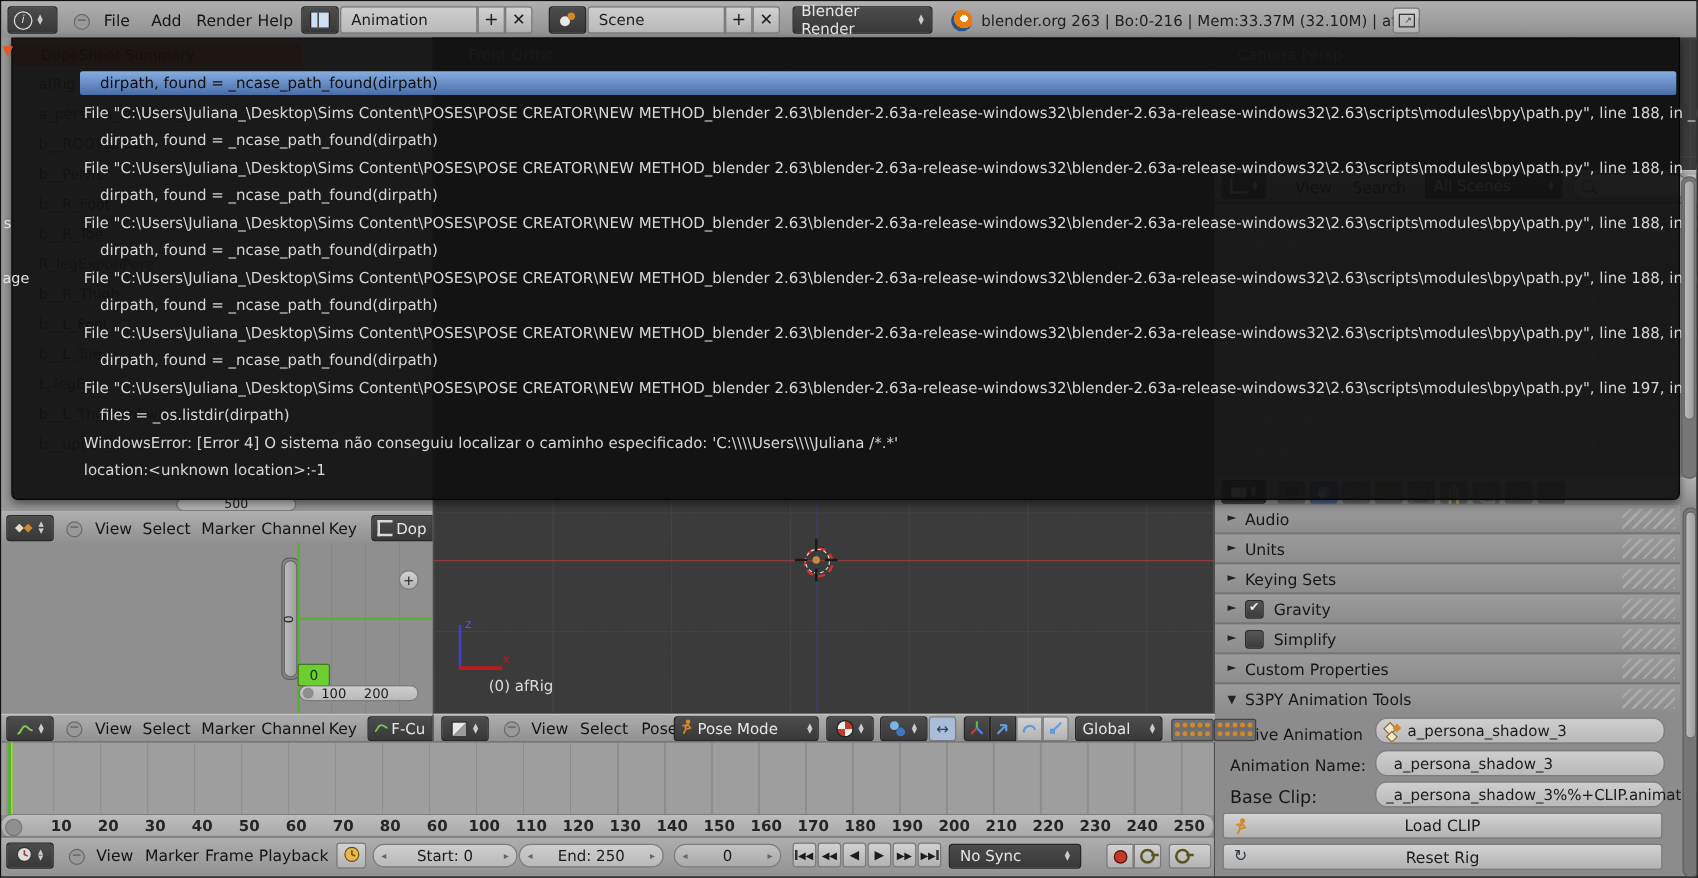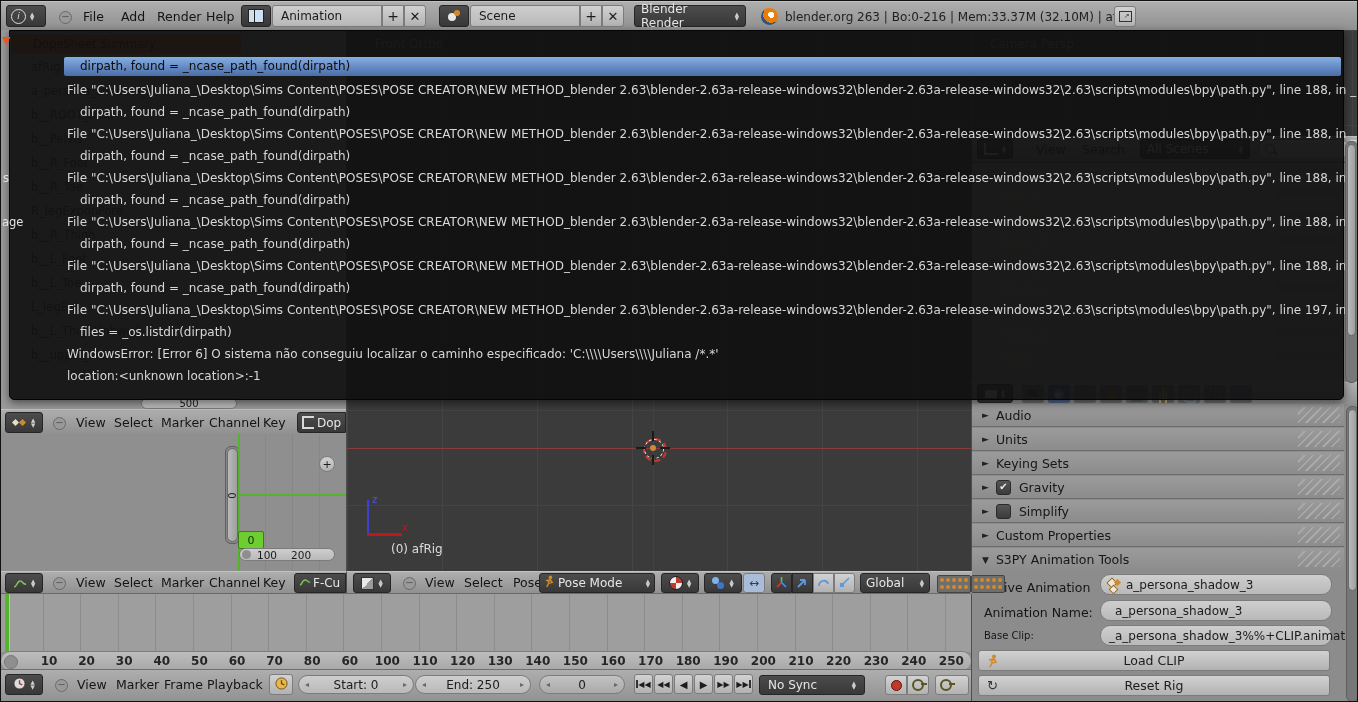--- a/index.html
+++ b/index.html
@@ -260,21 +260,21 @@
           <span style="position:absolute;left:1px;top:0;width:6px;height:6px;background:#f2e7d6;transform:rotate(45deg);border:1px solid #8c6b30;"></span>
           <span style="position:absolute;left:8px;top:1px;width:5px;height:5px;background:#d08a2d;transform:rotate(45deg);"></span>
           <span style="position:absolute;left:3px;top:7px;width:5px;height:5px;background:#f2e7d6;transform:rotate(45deg);border:1px solid #8c6b30;"></span>
         </span>
       <span>a_persona_shadow_3</span>
     </div>
     <span class="abs" style="left:12px;top:201px;font-size:12.5px;color:#161616;">Animation Name:</span>
     <div class="abs pillfield" style="left:128px;top:196px;width:232px;height:21px;padding-left:14px;">
       <span>a_persona_shadow_3</span>
     </div>
-    <span class="abs" style="left:12px;top:226px;font-size:10px;color:#161616;">Base Clip:</span>
+    <span class="abs" style="left:12px;top:226px;font-size:14px;color:#161616;">Base Clip:</span>
     <div class="abs pillfield" style="left:128px;top:221px;width:232px;height:21px;padding-left:8px;">
       <span style="white-space:nowrap;">_a_persona_shadow_3%%+CLIP.animation</span>
     </div>
     <div class="abs lightbtn" style="left:6px;top:246px;width:352px;height:21px;border-radius:3px;font-size:12.5px;">
       <span style="position:absolute;left:8px;width:10px;height:13px;"><svg width="12" height="14" viewBox="0 0 12 14">
             <circle cx="7" cy="2.5" r="2" fill="#d08a2d"></circle>
             <path d="M2 6 L7 5 L9 8 L5 9 L3 13 M7 5 L4 8" stroke="#d08a2d" stroke-width="1.6" fill="none"></path>
           </svg></span>
       <span>Load CLIP</span>
     </div>
@@ -562,21 +562,21 @@
     <div class="cl" style="top:96px;">File "C:\Users\Juliana_\Desktop\Sims Content\POSES\POSE CREATOR\NEW METHOD_blender 2.63\blender-2.63a-release-windows32\blender-2.63a-release-windows32\2.63\scripts\modules\bpy\path.py", line 188, in _ncase_path_found</div>
     <div class="cl code" style="top:118px;">dirpath, found = _ncase_path_found(dirpath)</div>
     <div class="cl" style="top:140px;">File "C:\Users\Juliana_\Desktop\Sims Content\POSES\POSE CREATOR\NEW METHOD_blender 2.63\blender-2.63a-release-windows32\blender-2.63a-release-windows32\2.63\scripts\modules\bpy\path.py", line 188, in _ncase_path_found</div>
     <div class="cl code" style="top:162px;">dirpath, found = _ncase_path_found(dirpath)</div>
     <div class="cl" style="top:184px;">File "C:\Users\Juliana_\Desktop\Sims Content\POSES\POSE CREATOR\NEW METHOD_blender 2.63\blender-2.63a-release-windows32\blender-2.63a-release-windows32\2.63\scripts\modules\bpy\path.py", line 188, in _ncase_path_found</div>
     <div class="cl code" style="top:206px;">dirpath, found = _ncase_path_found(dirpath)</div>
     <div class="cl" style="top:228px;">File "C:\Users\Juliana_\Desktop\Sims Content\POSES\POSE CREATOR\NEW METHOD_blender 2.63\blender-2.63a-release-windows32\blender-2.63a-release-windows32\2.63\scripts\modules\bpy\path.py", line 188, in _ncase_path_found</div>
     <div class="cl code" style="top:250px;">dirpath, found = _ncase_path_found(dirpath)</div>
     <div class="cl" style="top:272px;">File "C:\Users\Juliana_\Desktop\Sims Content\POSES\POSE CREATOR\NEW METHOD_blender 2.63\blender-2.63a-release-windows32\blender-2.63a-release-windows32\2.63\scripts\modules\bpy\path.py", line 197, in _ncase_path_found</div>
     <div class="cl code" style="top:294px;">files = _os.listdir(dirpath)</div>
-    <div class="cl" style="top:316px;">WindowsError: [Error 6] O sistema não conseguiu localizar o caminho especificado: 'C:\\\\Users\\\\Juliana /*.*'</div>
+    <div class="cl" style="top:316px;">WindowsError: [Error 4] O sistema não conseguiu localizar o caminho especificado: 'C:\\\\Users\\\\Juliana /*.*'</div>
     <div class="cl" style="top:338px;">location:&lt;unknown location&gt;:-1</div>
   </div>
 
   <span class="abs" style="left:1px;top:33px;z-index:11;color:#e8551e;font-size:11px;">▼</span>
   <span class="abs" style="left:2px;top:170px;z-index:11;color:#e3e3e3;font-size:11.5px;">s</span>
   <span class="abs" style="left:1px;top:214px;z-index:11;color:#e3e3e3;font-size:11.5px;">age</span>
 
   <div class="abs scrolltrack" style="left:1344px;top:140px;width:11px;height:240px;z-index:12;">
     <div class="scrollthumb" style="position:absolute;left:1px;top:2px;width:7px;height:190px;"></div>
   </div>

